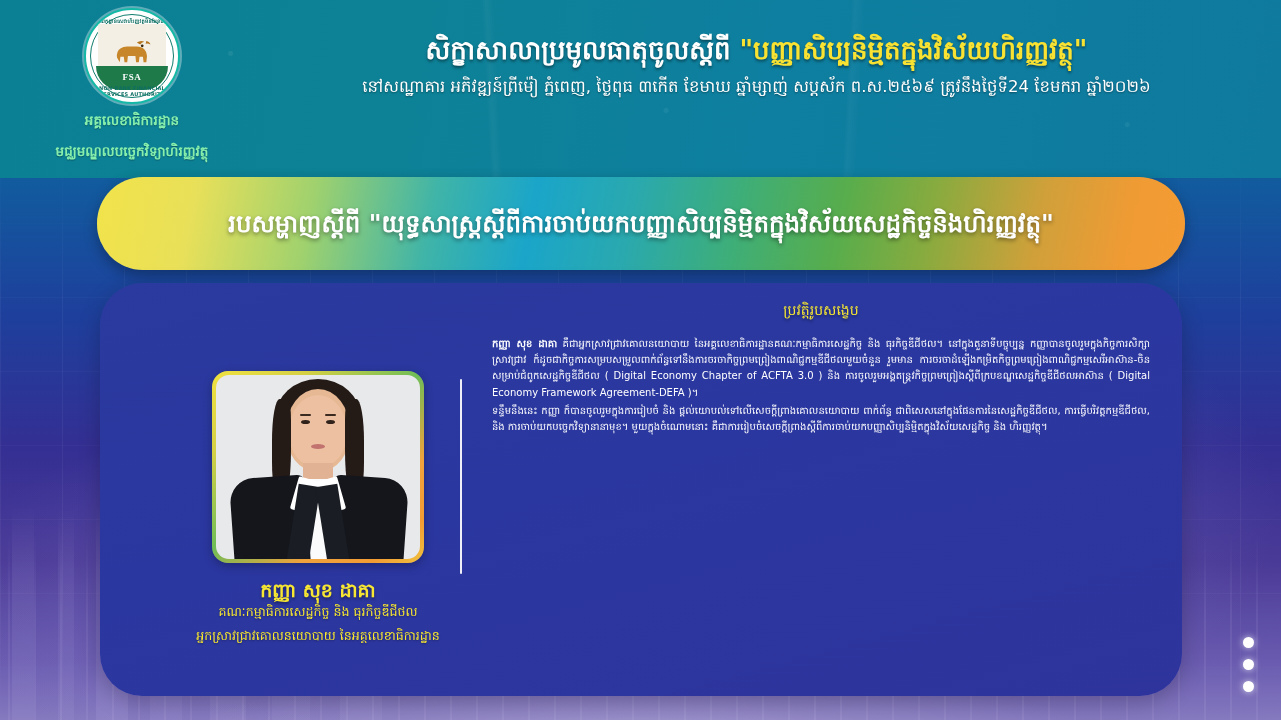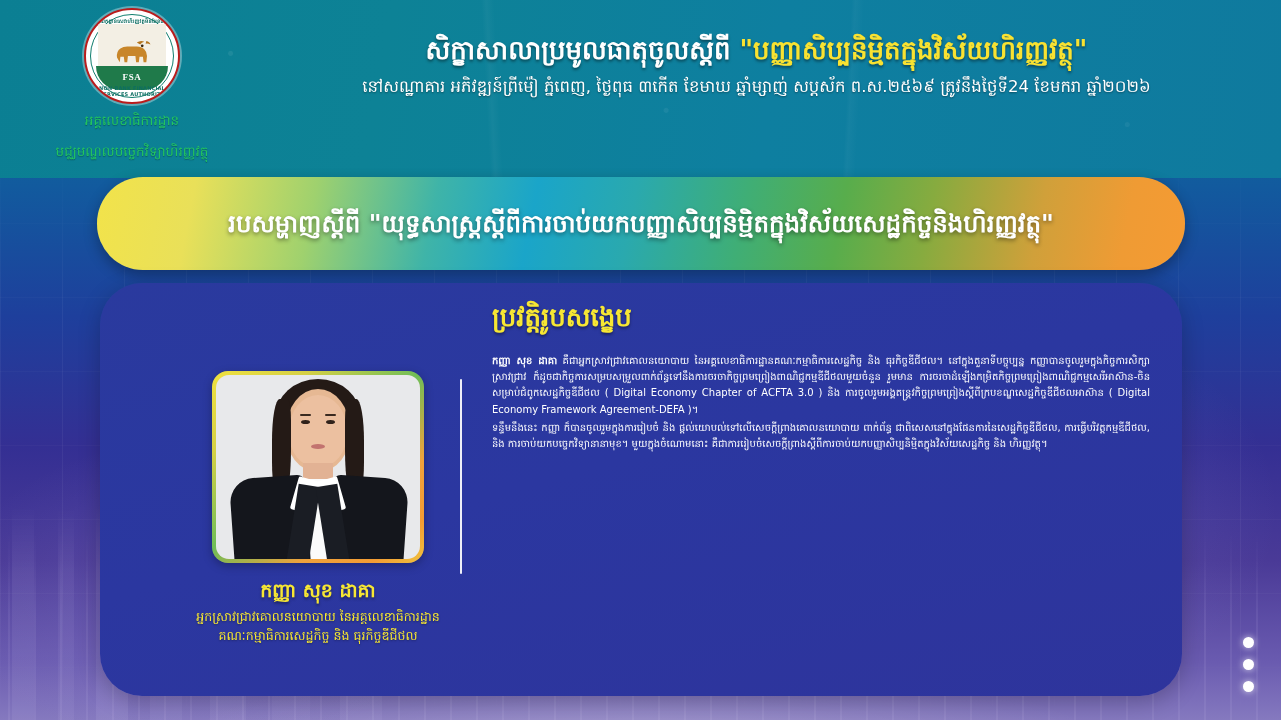--- a/index.html
+++ b/index.html
@@ -99,21 +99,21 @@
   .header { position:absolute; left:0; top:0; width:100%; height:178px; }
 
   .logo-block {
     position:absolute; left:22px; top:8px; width:220px;
     text-align:center;
   }
   .logo-seal {
     width:96px; height:96px; margin:0 auto;
     border-radius:50%;
     background:#ffffff;
-    border:2px solid #b91c1c;
+    border:2px solid #14b8a6;
     position:relative;
     box-shadow:0 0 0 2px rgba(255,255,255,.35);
     overflow:hidden;
   }
   .seal-ring {
     position:absolute; inset:4px; border-radius:50%;
     border:1.5px solid #0f7d6d;
   }
   .seal-sky {
     position:absolute; left:12px; right:12px; top:14px; height:46px;
@@ -133,21 +133,21 @@
     color:#ffffff; letter-spacing:.6px;
     font-family:"Liberation Serif",serif;
   }
   .seal-arc-top, .seal-arc-bot {
     position:absolute; left:0; right:0; text-align:center;
     font-size:5.2px; color:#0d6e62; font-weight:bold; letter-spacing:.2px;
   }
   .seal-arc-top { top:8px; }
   .seal-arc-bot { bottom:5px; font-size:5px; color:#0d6e62; }
   .logo-kh-line {
-    color:#22c55e; font-size:13.5px; font-weight:normal; line-height:1.45;
+    color:#86efac; font-size:13.5px; font-weight:bold; line-height:1.45;
     margin-top:7px; text-shadow:0 1px 1px rgba(0,0,0,.3);
   }
 
   .title-block {
     position:absolute; left:248px; top:34px; right:16px; text-align:center;
   }
   .title-main {
     font-size:26px; font-weight:bold; line-height:1.26;
     color:#ffffff; text-shadow:0 2px 3px rgba(0,0,0,.45);
   }
@@ -251,21 +251,21 @@
   .divider {
     position:absolute; left:360px; top:96px; width:2px; height:195px;
     background:rgba(255,255,255,.92); border-radius:2px;
   }
 
   
   .bio-col {
     position:absolute; left:392px; top:18px; right:32px;
   }
   .bio-heading {
-    color:#f7e733; font-size:26px; font-weight:bold;
+    text-align:center; color:#f7e733; font-size:14px; font-weight:normal;
     text-shadow:0 2px 3px rgba(0,0,0,.42); margin-bottom:14px;
   }
   .bio-body { color:#ffffff; font-size:10px; line-height:1.62; text-align:justify; }
   .bio-body p { margin-bottom:2px; }
   .bio-body .nm { font-weight:bold; }
 
   
   .dots {
     position:absolute; right:27px; bottom:28px;
     display:flex; flex-direction:column; gap:11px; align-items:center;
@@ -341,22 +341,22 @@
           <div class="p-shirt"></div>
           <div class="p-jacketL"></div>
           <div class="p-jacketR"></div>
           <div class="p-collarL"></div>
           <div class="p-collarR"></div>
           <div class="p-lapelL"></div>
           <div class="p-lapelR"></div>
         </div>
       </div>
       <div class="speaker-name">កញ្ញា សុខ ដាគា</div>
+      <div class="speaker-role" style="margin-top:0">គណៈកម្មាធិការសេដ្ឋកិច្ច និង ធុរកិច្ចឌីជីថល</div>
       <div class="speaker-role">អ្នកស្រាវជ្រាវគោលនយោបាយ នៃអគ្គលេខាធិការដ្ឋាន</div>
-      <div class="speaker-role" style="margin-top:0">គណៈកម្មាធិការសេដ្ឋកិច្ច និង ធុរកិច្ចឌីជីថល</div>
     </div>
 
     <div class="divider"></div>
 
     <div class="bio-col">
       <div class="bio-heading">ប្រវត្តិរូបសង្ខេប</div>
       <div class="bio-body">
         <p><span class="nm">កញ្ញា សុខ ដាគា</span><span> គឺជាអ្នកស្រាវជ្រាវគោលនយោបាយ នៃអគ្គលេខាធិការដ្ឋានគណៈកម្មាធិការសេដ្ឋកិច្ច និង ធុរកិច្ចឌីជីថល។ នៅក្នុងតួនាទីបច្ចុប្បន្ន កញ្ញាបានចូលរួមក្នុងកិច្ចការសិក្សាស្រាវជ្រាវ ក៏ដូចជាកិច្ចការសម្របសម្រួលពាក់ព័ន្ធទៅនឹងការចរចាកិច្ចព្រមព្រៀងពាណិជ្ជកម្មឌីជីថលមួយចំនួន រួមមាន ការចរចាដំឡើងកម្រិតកិច្ចព្រមព្រៀងពាណិជ្ជកម្មសេរីអាស៊ាន-ចិន សម្រាប់ជំពូកសេដ្ឋកិច្ចឌីជីថល ( Digital Economy Chapter of ACFTA 3.0 ) និង ការចូលរួមអង្គតន្ត្រវកិច្ចព្រមព្រៀងស្តីពីក្របខណ្ឌសេដ្ឋកិច្ចឌីជីថលអាស៊ាន ( Digital Economy Framework Agreement-DEFA )។</span></p>
         <p>ទន្ទឹមនឹងនេះ កញ្ញា ក៏បានចូលរួមក្នុងការរៀបចំ និង ផ្តល់យោបល់ទៅលើសេចក្តីព្រាងគោលនយោបាយ ពាក់ព័ន្ធ ជាពិសេសនៅក្នុងផែនការនៃសេដ្ឋកិច្ចឌីជីថល, ការធ្វើបរិវត្តកម្មឌីជីថល, និង ការចាប់យកបច្ចេកវិទ្យានានាមុខ។ មួយក្នុងចំណោមនោះ គឺជាការរៀបចំសេចក្តីព្រាងស្តីពីការចាប់យកបញ្ញាសិប្បនិម្មិតក្នុងវិស័យសេដ្ឋកិច្ច និង ហិរញ្ញវត្ថុ។</p>
       </div>

